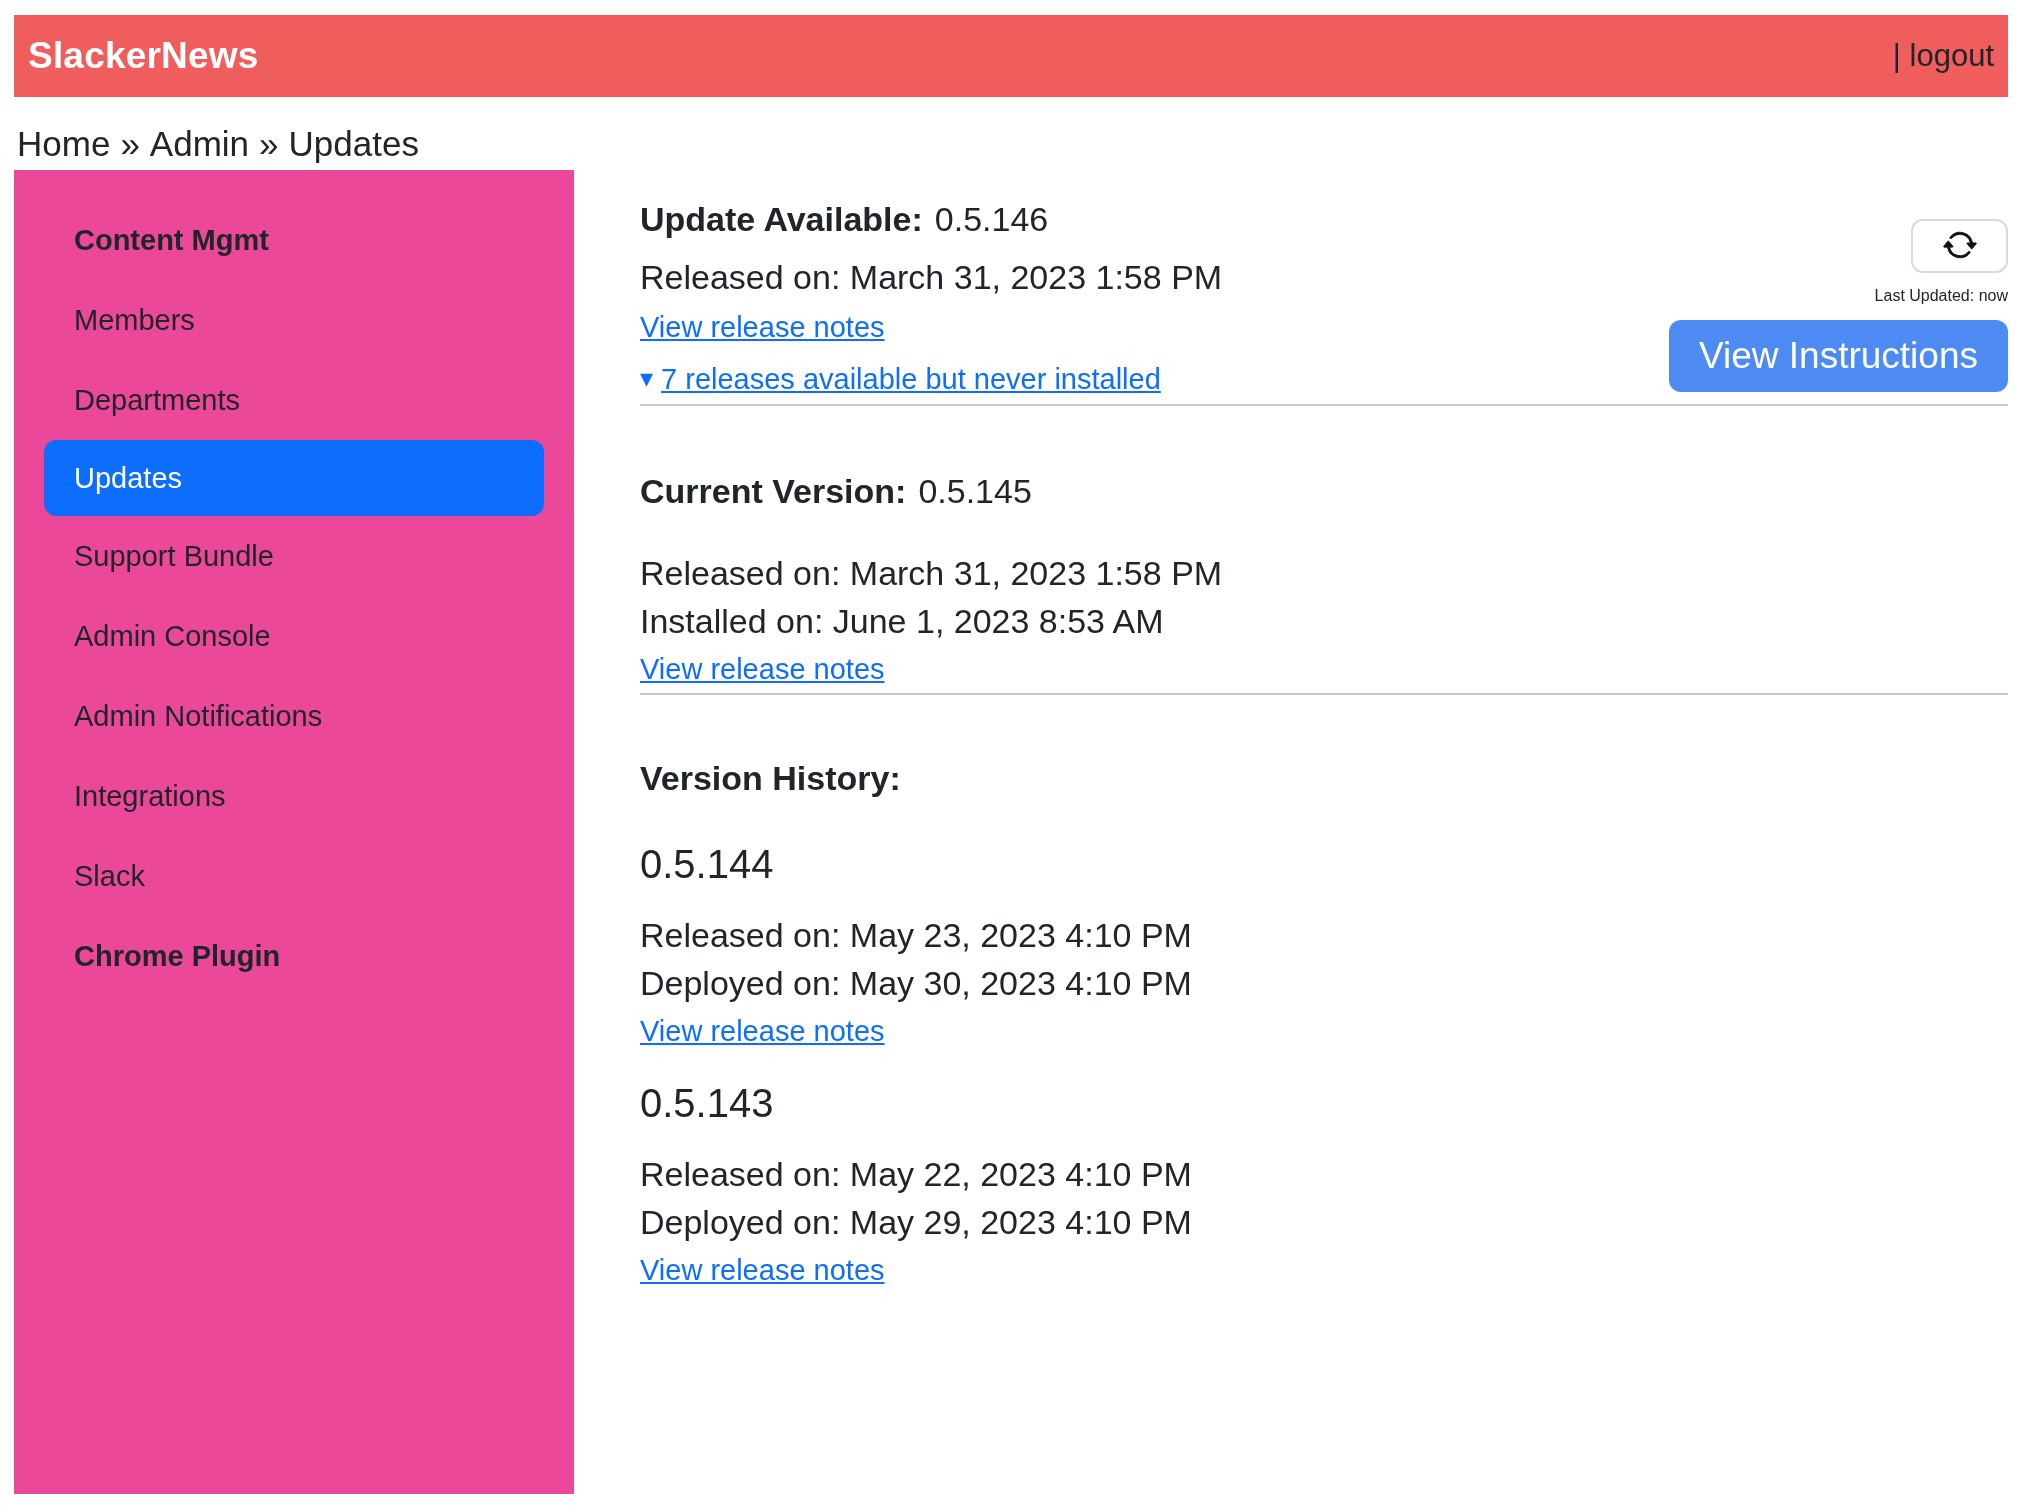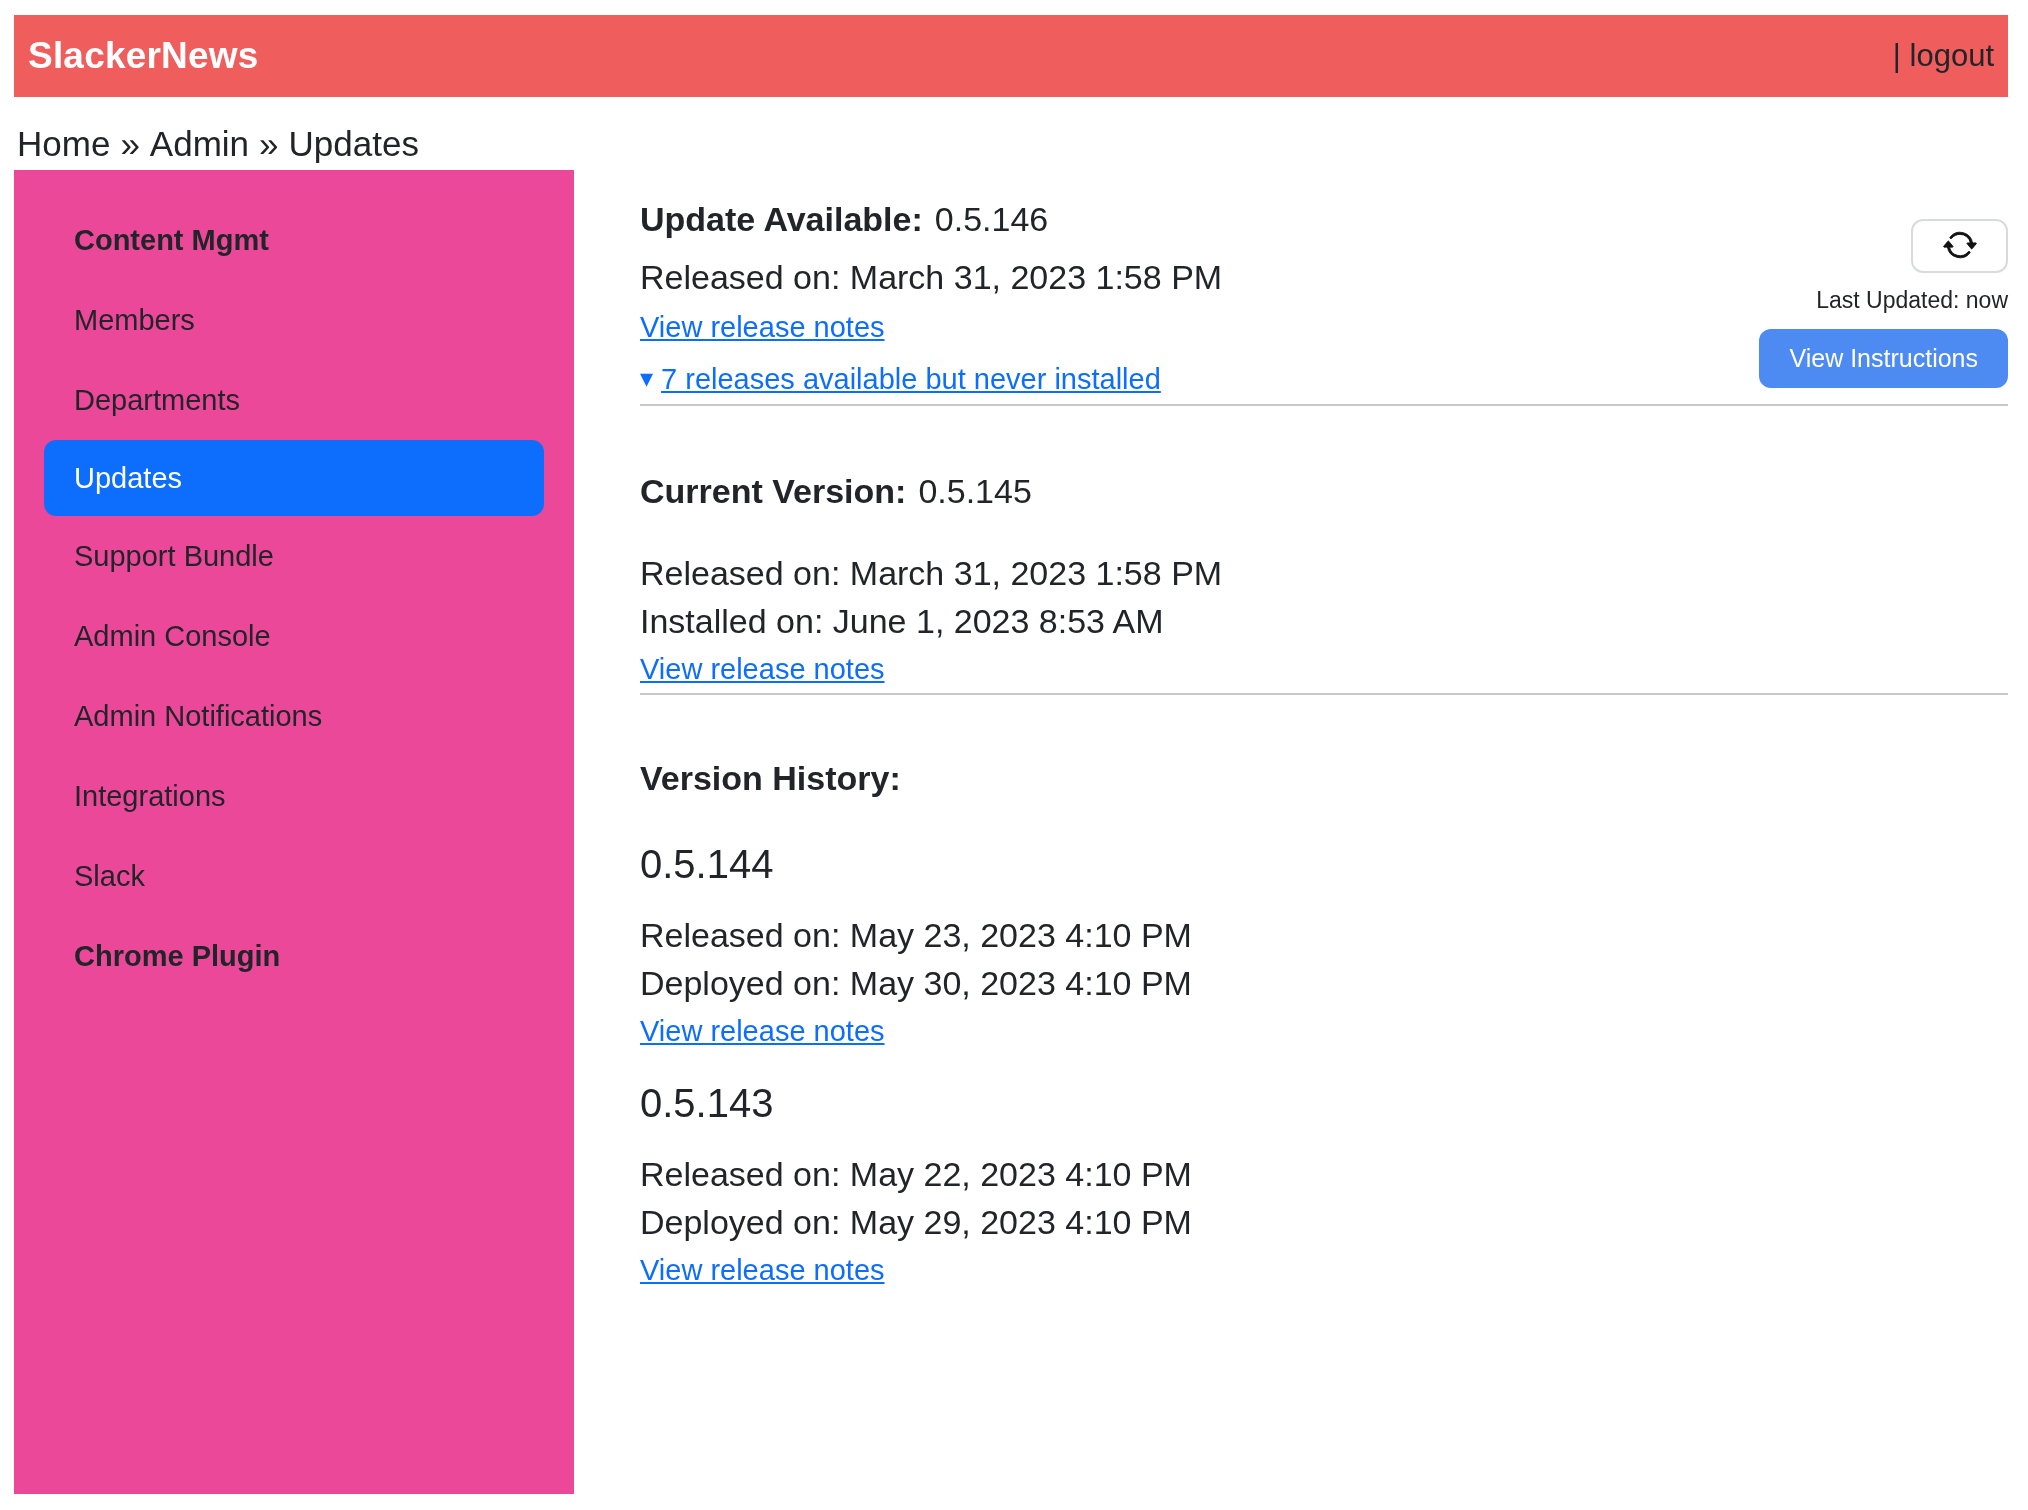--- a/index.html
+++ b/index.html
@@ -117,28 +117,28 @@
     height: 54px;
     background: #ffffff;
     border: 2px solid #d8dbde;
     border-radius: 12px;
     display: flex;
     align-items: center;
     justify-content: center;
     cursor: pointer;
   }
   .refresh-btn svg { width: 34px; height: 34px; }
-  .last-updated { font-size: 23px; margin-top: 14px; color: #212529; }
+  .last-updated { font-size: 16px; margin-top: 14px; color: #212529; }
   .instructions-btn {
     margin-top: 15px;
     background: #4d8bf2;
     color: #ffffff;
     border: none;
     border-radius: 12px;
-    font-size: 25px;
+    font-size: 37px;
     font-family: "Liberation Sans", "DejaVu Sans", sans-serif;
     padding: 15px 30px;
     cursor: pointer;
   }
 
   hr.divider {
     border: none;
     border-top: 2px solid #c8c8c8;
     margin: 0;
   }

